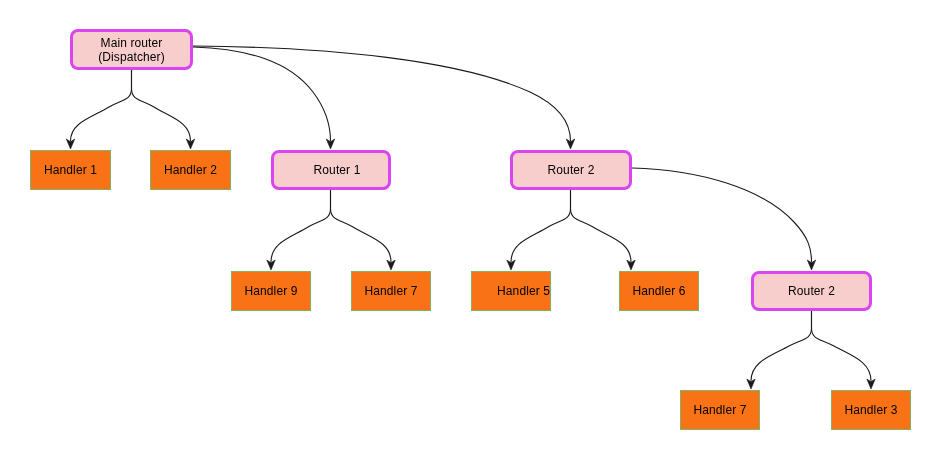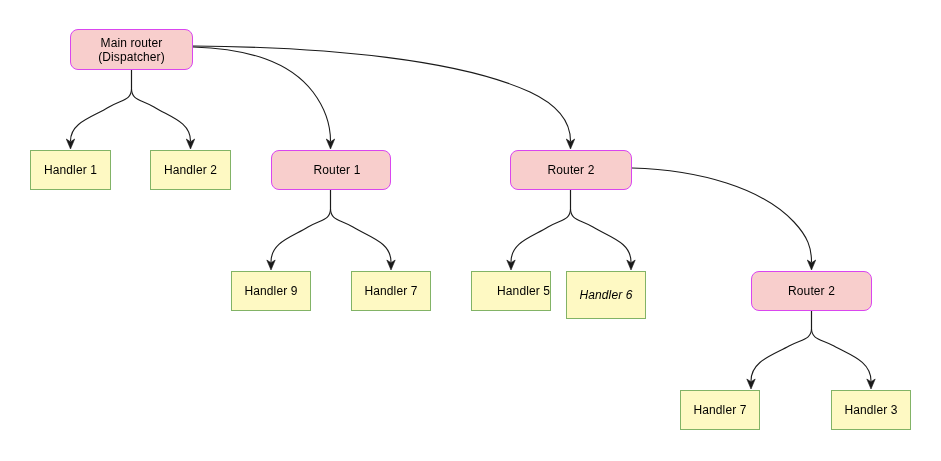--- a/index.html
+++ b/index.html
@@ -31,25 +31,25 @@
     justify-content: center;
     text-align: center;
     font-size: 12px;
     line-height: 14px;
     color: #000000;
     letter-spacing: 0.1px;
     white-space: pre-line;
   }
   .node-router {
     background: #f8cecc;
-    border: 1px solid #d946ef;
+    border: 3px solid #d946ef;
     border-radius: 8px;
   }
   .node-handler {
-    background: #fef9c3;
+    background: #f97316;
     border: 1px solid #82b366;
     border-radius: 0;
   }
   .node-label {
     display: block;
     white-space: pre-line;
   }
   .edge-path {
     fill: none;
     stroke: #1a1a1a;
@@ -119,19 +119,19 @@
   <div id="node-layer">
       <div class="node node-router" style="left: 70px; top: 29px; width: 123px; height: 41px;"><span class="node-label">Main router
 (Dispatcher)</span></div>
       <div class="node node-handler" style="left: 30px; top: 150px; width: 81px; height: 40px;"><span class="node-label">Handler 1</span></div>
       <div class="node node-handler" style="left: 150px; top: 150px; width: 81px; height: 40px;"><span class="node-label">Handler 2</span></div>
       <div class="node node-router" style="left: 271px; top: 150px; width: 120px; height: 40px; padding-left: 12px;"><span class="node-label">Router 1</span></div>
       <div class="node node-router" style="left: 510px; top: 150px; width: 122px; height: 40px;"><span class="node-label">Router 2</span></div>
       <div class="node node-handler" style="left: 231px; top: 271px; width: 80px; height: 40px;"><span class="node-label">Handler 9</span></div>
       <div class="node node-handler" style="left: 351px; top: 271px; width: 80px; height: 40px;"><span class="node-label">Handler 7</span></div>
       <div class="node node-handler" style="left: 471px; top: 271px; width: 80px; height: 40px; justify-content: flex-end;"><span class="node-label">Handler 5</span></div>
-      <div class="node node-handler" style="left: 566px; top: 271px; width: 80px; height: 48px; font-style: italic;"><span class="node-label">Handler 6</span></div>
+      <div class="node node-handler" style="left: 619px; top: 271px; width: 80px; height: 40px;"><span class="node-label">Handler 6</span></div>
       <div class="node node-router" style="left: 751px; top: 271px; width: 121px; height: 40px;"><span class="node-label">Router 2</span></div>
       <div class="node node-handler" style="left: 680px; top: 390px; width: 80px; height: 40px;"><span class="node-label">Handler 7</span></div>
       <div class="node node-handler" style="left: 831px; top: 390px; width: 80px; height: 40px;"><span class="node-label">Handler 3</span></div>
     </div>
 
 </div>
 
 </body></html>

